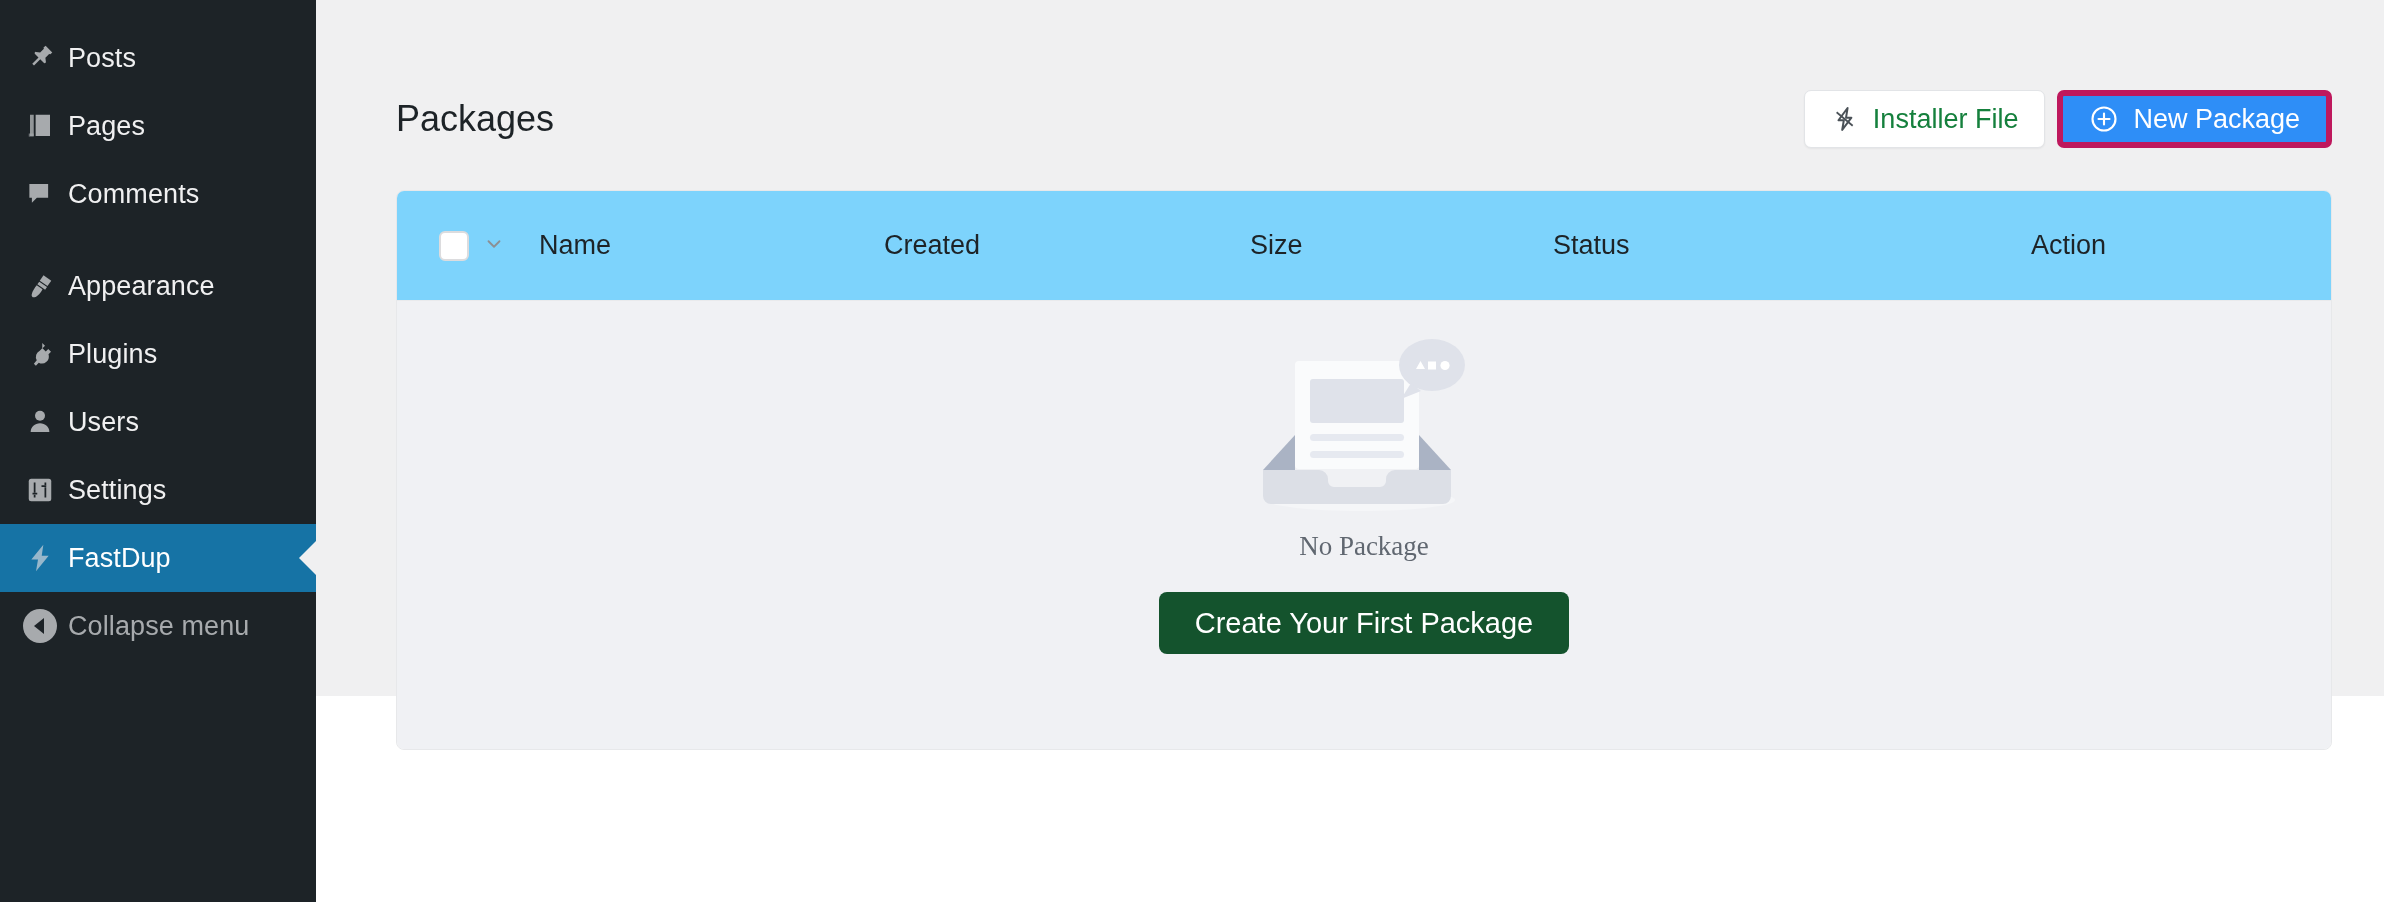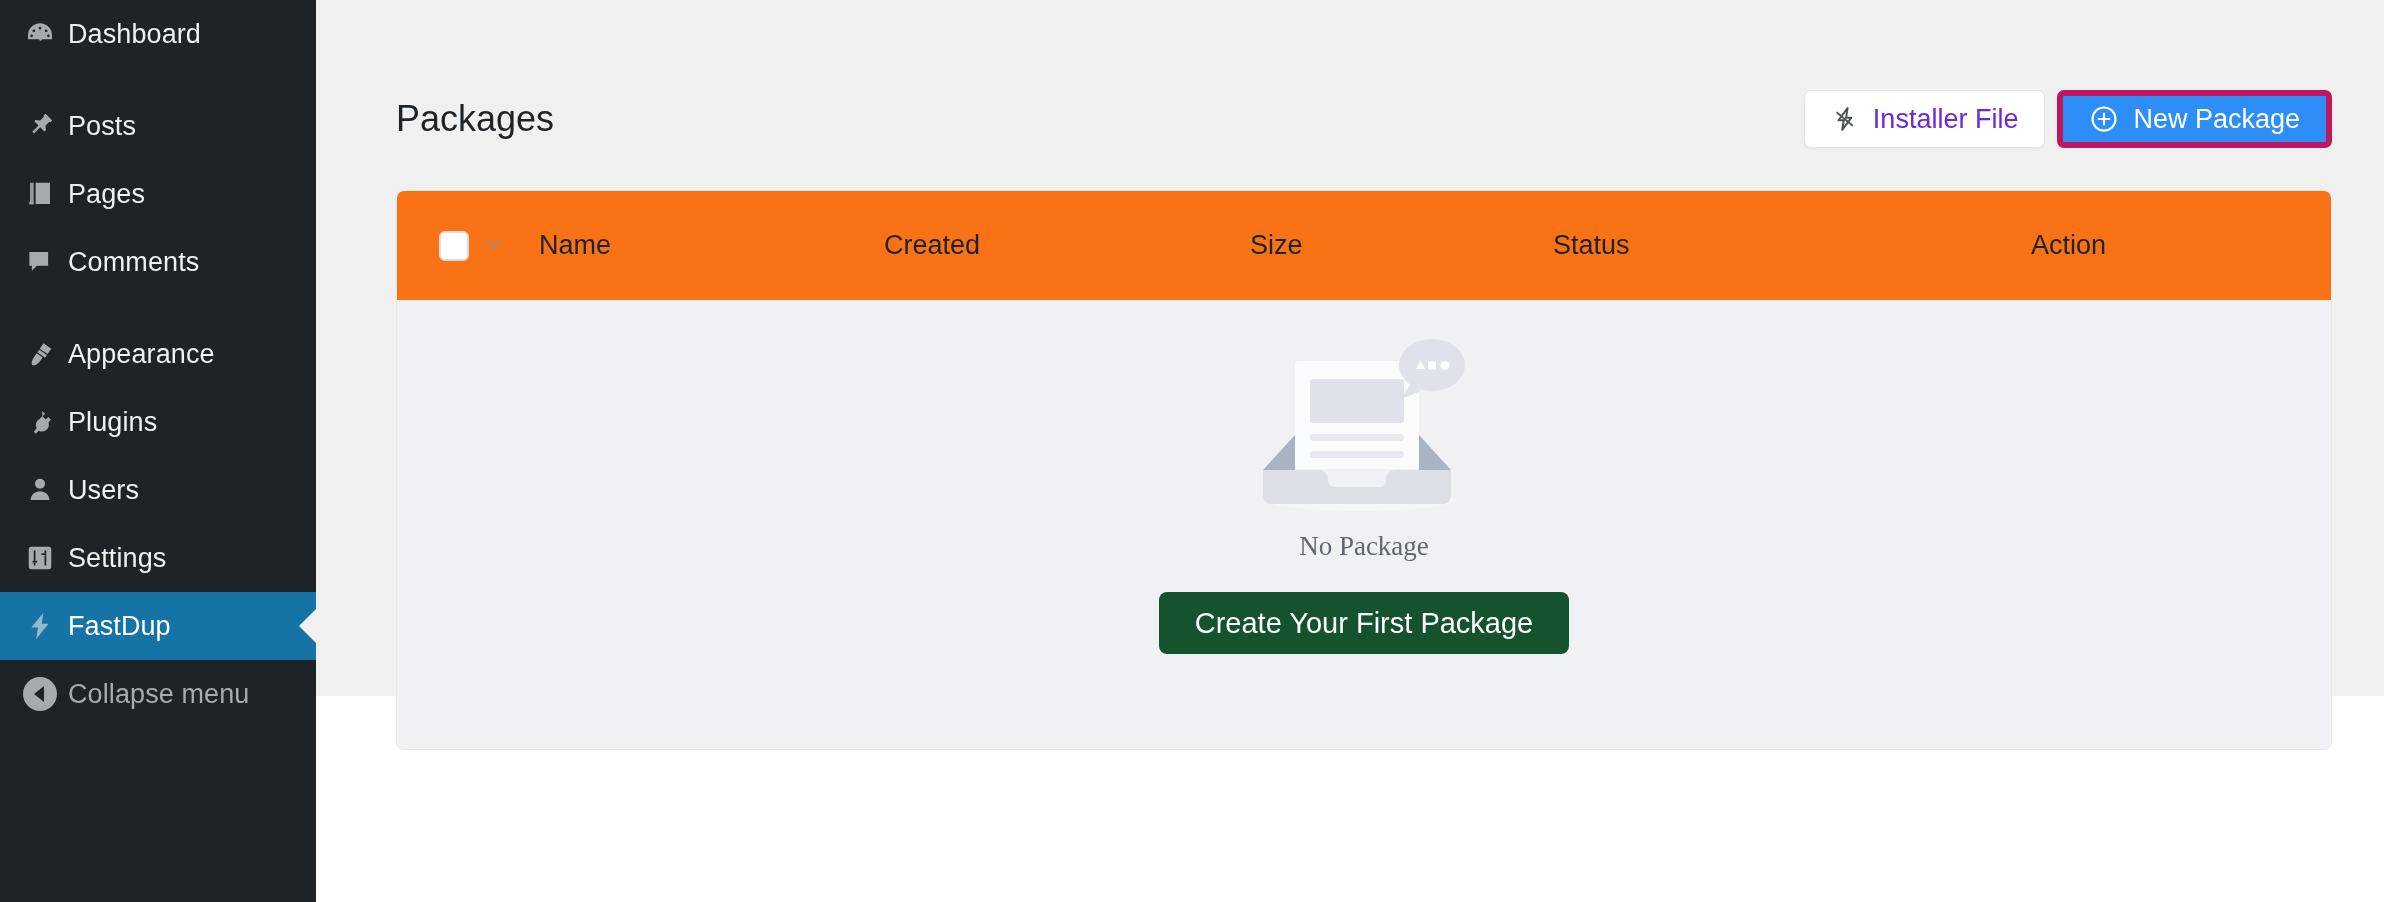--- a/index.html
+++ b/index.html
@@ -141,21 +141,21 @@
     padding: 0 26px;
     border-radius: 7px;
     font-size: 27px;
     cursor: pointer;
     white-space: nowrap;
     line-height: 1;
   }
 
   .btn-secondary {
     background: #ffffff;
-    color: #6d28d9;
+    color: #15803d;
     border: 1px solid #e2e4e7;
     box-shadow: 0 1px 2px rgba(0,0,0,0.05);
   }
 
   .btn-primary {
     background: #2e8ef7;
     color: #ffffff;
     border: 6px solid #be185d;
   }
 
@@ -171,21 +171,21 @@
     background: #f9f9f9;
     border: 1px solid #e7e8ea;
     border-radius: 8px;
     overflow: hidden;
   }
 
   .table-head {
     display: flex;
     align-items: center;
     height: 110px;
-    background: #f97316;
+    background: #7dd3fc;
     border-bottom: 1px solid #e9eaec;
     padding-left: 42px;
   }
 
   .th {
     font-size: 27px;
     color: #1d2327;
     line-height: 1;
   }
 
@@ -245,28 +245,20 @@
     line-height: 1;
   }
 </style>
 </head>
 <body>
 
 <div class="screen">
 
   <nav class="sidebar">
 
-    <div class="menu-item">
-      <span class="menu-icon">
-        <svg width="32" height="32" viewBox="0 0 24 24" fill="currentColor">
-          <path d="M12 4a9 9 0 0 0-9 9v3h18v-3a9 9 0 0 0-9-9zm-4.6 4.6a1 1 0 1 1 0 2 1 1 0 0 1 0-2zm9.2 0a1 1 0 1 1 0 2 1 1 0 0 1 0-2zM12 6.6a1 1 0 1 1 0 2 1 1 0 0 1 0-2zM5.7 12.3a1 1 0 1 1 0 2 1 1 0 0 1 0-2zm12.6 0a1 1 0 1 1 0 2 1 1 0 0 1 0-2zM13.6 10l-2.2 5.4a1.1 1.1 0 0 0 1.9 1.1l2.1-5.3z"></path>
-        </svg>
-      </span>
-      <span class="menu-label">Dashboard</span>
-    </div>
 
     <div class="menu-gap"></div>
 
     <div class="menu-item">
       <span class="menu-icon">
         <svg width="30" height="30" viewBox="0 0 24 24" fill="currentColor">
           <path d="M16.5 2.2 21.8 7.5l-1.5 1.5-1-.3-3 3 .4 3.2a1 1 0 0 1-1.7.9l-2.8-2.8-5 5-1.4-1.4 5-5-2.8-2.8a1 1 0 0 1 .9-1.7l3.2.4 3-3-.3-1z"></path>
         </svg>
       </span>
       <span class="menu-label">Posts</span>

